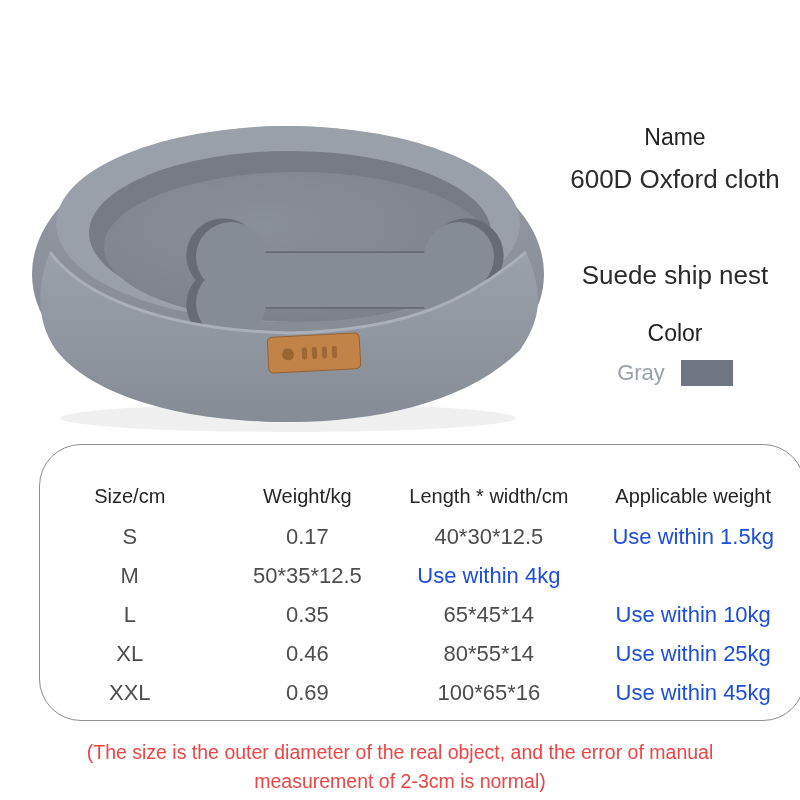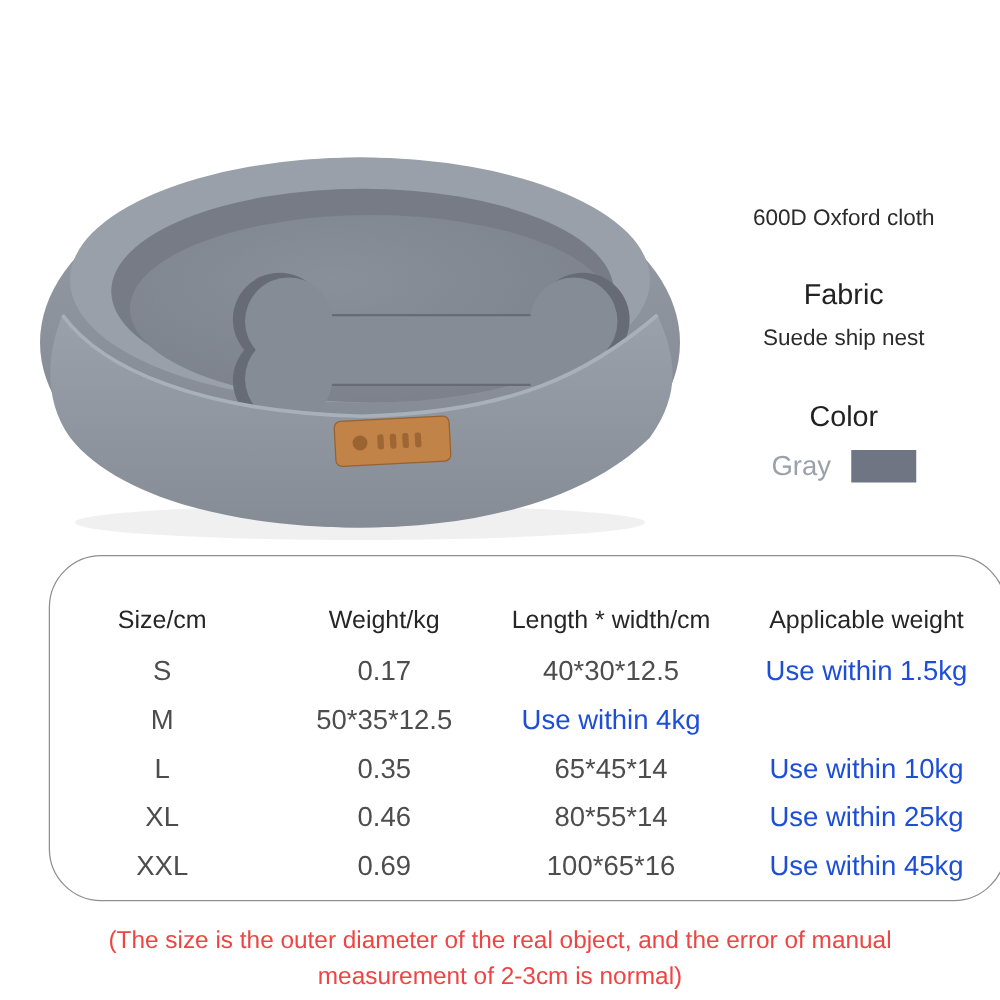--- a/index.html
+++ b/index.html
@@ -13,21 +13,21 @@
   }
   .stage { position: absolute; inset: 0; width: 800px; height: 800px; background: #fff; }
 
   
   .bed-wrap { position: absolute; left: 20px; top: 104px; width: 535px; height: 332px; }
   .bed-wrap svg { width: 100%; height: 100%; display: block; }
 
   
   .info-item { position: absolute; left: 550px; width: 250px; text-align: center; }
   .info-label { font-size: 23px; color: #222; }
-  .info-value { font-size: 18px; color: #2b2b2b; }
+  .info-value { font-size: 26px; color: #2b2b2b; }
   .lbl-name  { top: 124px; }
   .val-name  { top: 164px; }
   .lbl-fabric{ top: 222px; }
   .val-fabric{ top: 260px; }
   .lbl-color { top: 320px; }
   .color-row {
     position: absolute; left: 550px; top: 360px; width: 250px;
     display: flex; align-items: center; justify-content: center; gap: 16px; text-align: center;
   }
   .color-name { font-size: 22px; color: #9aa1a9; }
@@ -119,22 +119,22 @@
         <rect x="248" y="231" width="92" height="36" rx="5" fill="#c28349" stroke="#96622e" stroke-width="1"></rect>
         <circle cx="268" cy="249" r="6" fill="#7a4a1e" opacity="0.55"></circle>
         <rect x="282" y="243" width="5" height="12" rx="2" fill="#7a4a1e" opacity="0.5"></rect>
         <rect x="292" y="243" width="5" height="12" rx="2" fill="#7a4a1e" opacity="0.5"></rect>
         <rect x="302" y="243" width="5" height="12" rx="2" fill="#7a4a1e" opacity="0.5"></rect>
         <rect x="312" y="243" width="5" height="12" rx="2" fill="#7a4a1e" opacity="0.5"></rect>
       </g>
     </svg>
   </div>
 
+  <div class="info-item info-label lbl-name">Name</div>
   <div class="info-item info-value val-name">600D Oxford cloth</div>
-  <div class="info-item info-label lbl-fabric">Fabric</div>
   <div class="info-item info-value val-fabric">Suede ship nest</div>
   <div class="info-item info-label lbl-color">Color</div>
   <div class="color-row">
     <span class="color-name">Gray</span>
     <span class="color-swatch" style="background: rgb(111, 117, 130);"></span>
   </div>
 
   <div class="size-table">
     <div class="t-row head">
       <div class="hcell">Size/cm</div>

